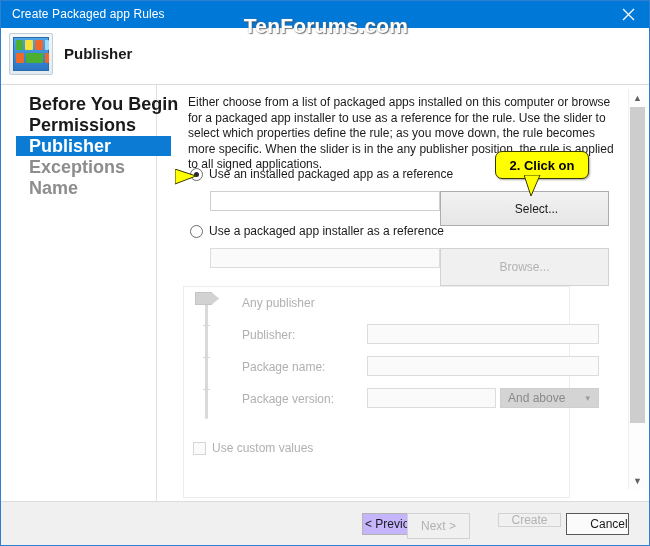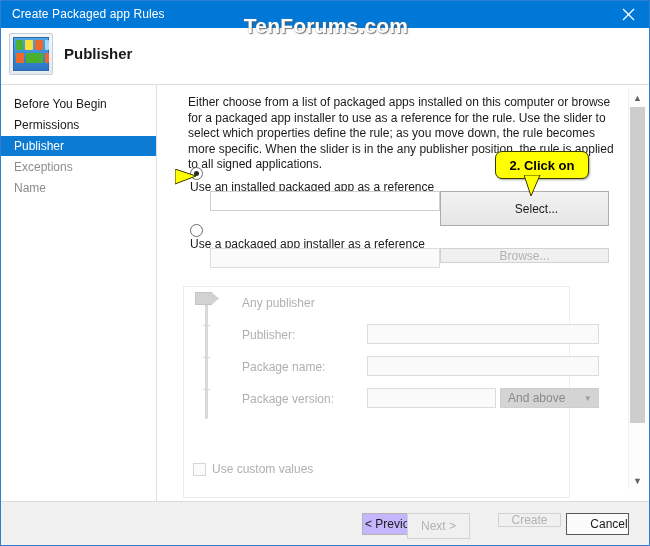--- a/index.html
+++ b/index.html
@@ -111,29 +111,30 @@
   .sidebar {
     position: absolute;
     left: 0; top: 0;
     width: 155px;
     height: 416px;
     background: #ffffff;
     border-right: 1px solid #e0e0e0;
   }
   .nav-item {
     position: absolute;
-    left: 0;
+    left: 15px;
     width: 155px;
     height: 20px;
     line-height: 20px;
     padding-left: 13px;
     box-sizing: border-box;
-    font-size: 12px;
+    font-size: 18px;
     color: #1a1a1a;
     white-space: nowrap;
+    font-weight: bold;
   }
   .nav-item.disabled { color: #8d8d8d; }
   .nav-item.selected {
     background: #0c7bd4;
     color: #ffffff;
   }
 
   
   .main {
     position: absolute;
@@ -148,25 +149,24 @@
     font-size: 12px;
     line-height: 15.5px;
     color: #1a1a1a;
   }
 
   
   .radio-row {
     position: absolute;
     left: 33px;
     display: flex;
-    align-items: flex-start;
+    align-items: flex-end;
     font-size: 12px;
     color: #1a1a1a;
     white-space: nowrap;
-    flex-direction: column;
   }
   .radio {
     width: 13px; height: 13px;
     border-radius: 50%;
     border: 1px solid #6b6b6b;
     background: #ffffff;
     box-sizing: border-box;
     margin-right: 6px;
     position: relative;
     flex: none;
@@ -398,21 +398,21 @@
 
       <div class="btn" style="left:283px; top:106px; width:169px; height:35px;padding-left:24px;">Select...</div>
 
       <div class="radio-row" style="top:139px">
         <span class="radio"></span>
         <span>Use a packaged app installer as a reference</span>
       </div>
 
       <div class="textbox dis" style="left:53px; top:163px; width:230px; height:20px;"></div>
 
-      <div class="btn disabled" style="left:283px; top:163px; width:169px; height:15px;">Browse...</div>
+      <div class="btn disabled" style="left:283px; top:163px; width:169px; height:38px;">Browse...</div>
 
       <div class="slider-group">
         <div class="rail"></div>
         <div class="thumb"></div>
 
         <div class="tick" style="top:38px"></div>
         <div class="tick" style="top:70px"></div>
         <div class="tick" style="top:102px"></div>
 
         <div class="sl-label" style="left:58px; top:9px;">Any publisher</div>
@@ -427,21 +427,21 @@
         <div class="textbox dis" style="left:183px; top:101px; width:129px; height:20px;"></div>
 
         <div class="combo" style="left:316px; top:101px; width:99px; height:20px;">
           <span>And above</span>
           <span class="chev">▾</span>
         </div>
       </div>
 
     </div>
 
-    <div class="checkrow" style="top:377px; left:192px;justify-content:flex-end;">
+    <div class="checkrow" style="top:356px; left:192px;justify-content:flex-end;">
       <span class="checkbox"></span>
       <span>Use custom values</span>
     </div>
 
   </div>
 
   <div class="scrollbar">
     <div class="sb-arrow" style="top:0">▲</div>
     <div class="sb-thumb"></div>
     <div class="sb-arrow" style="top:383px">▼</div>

